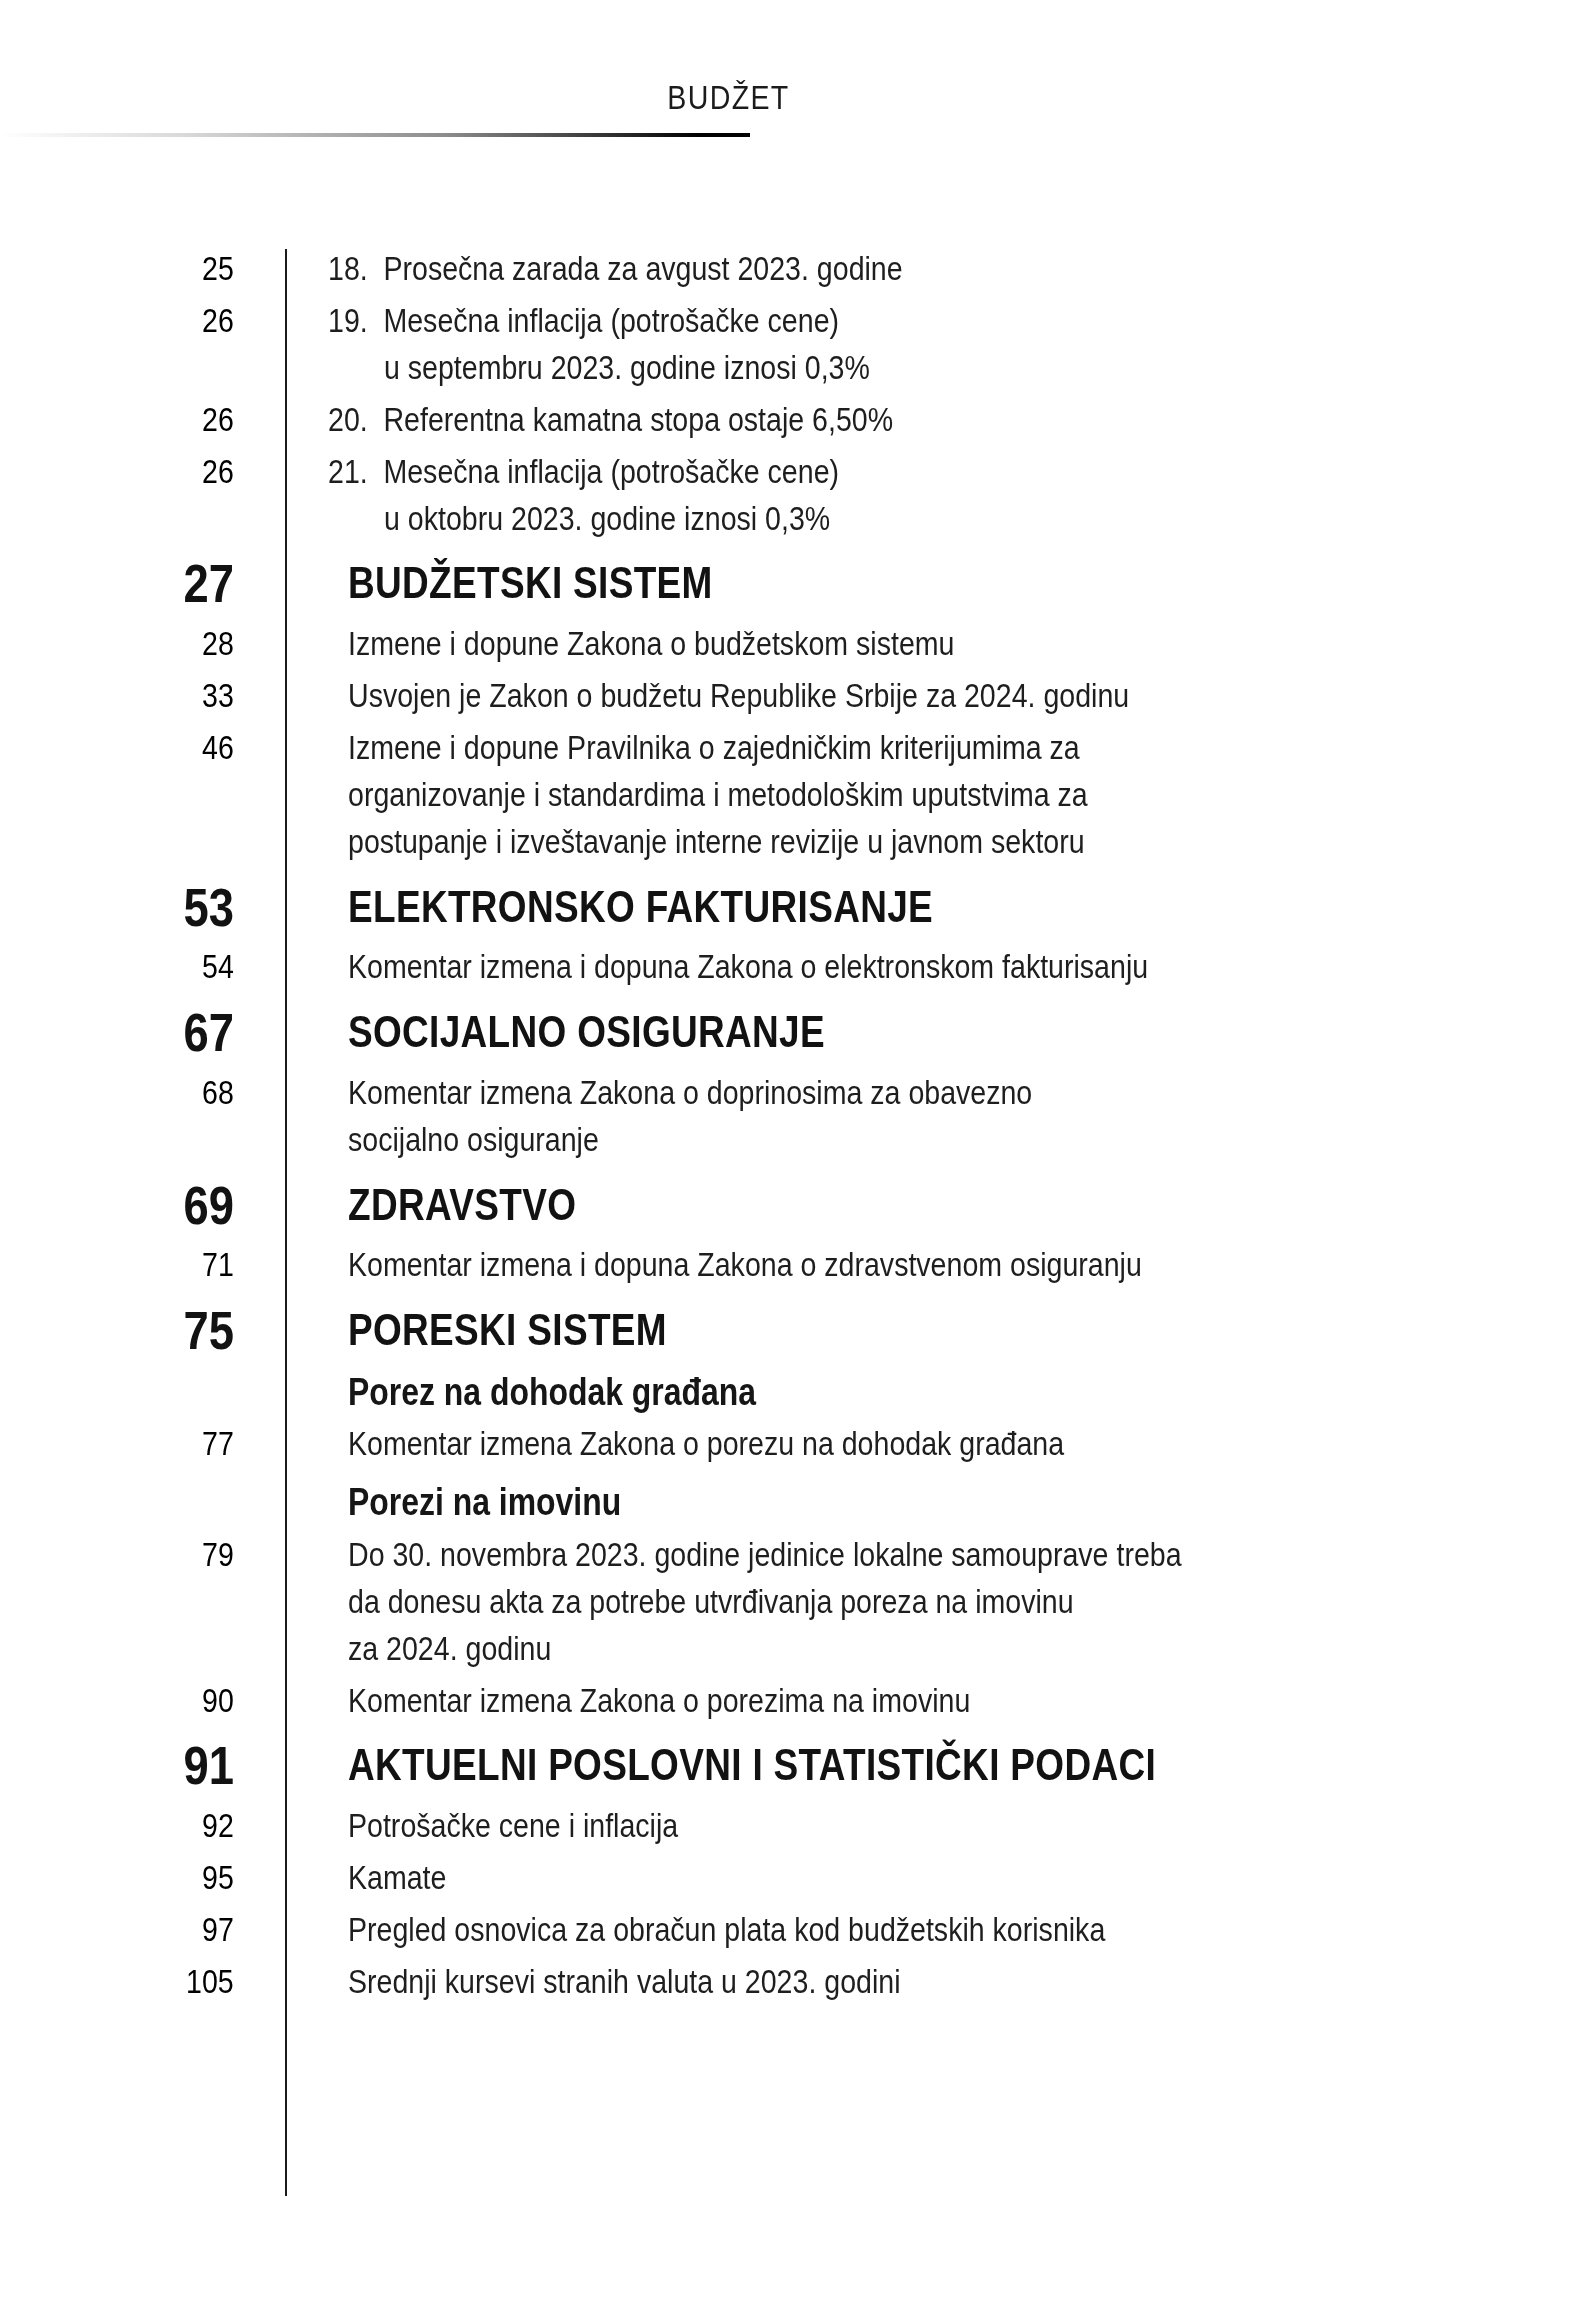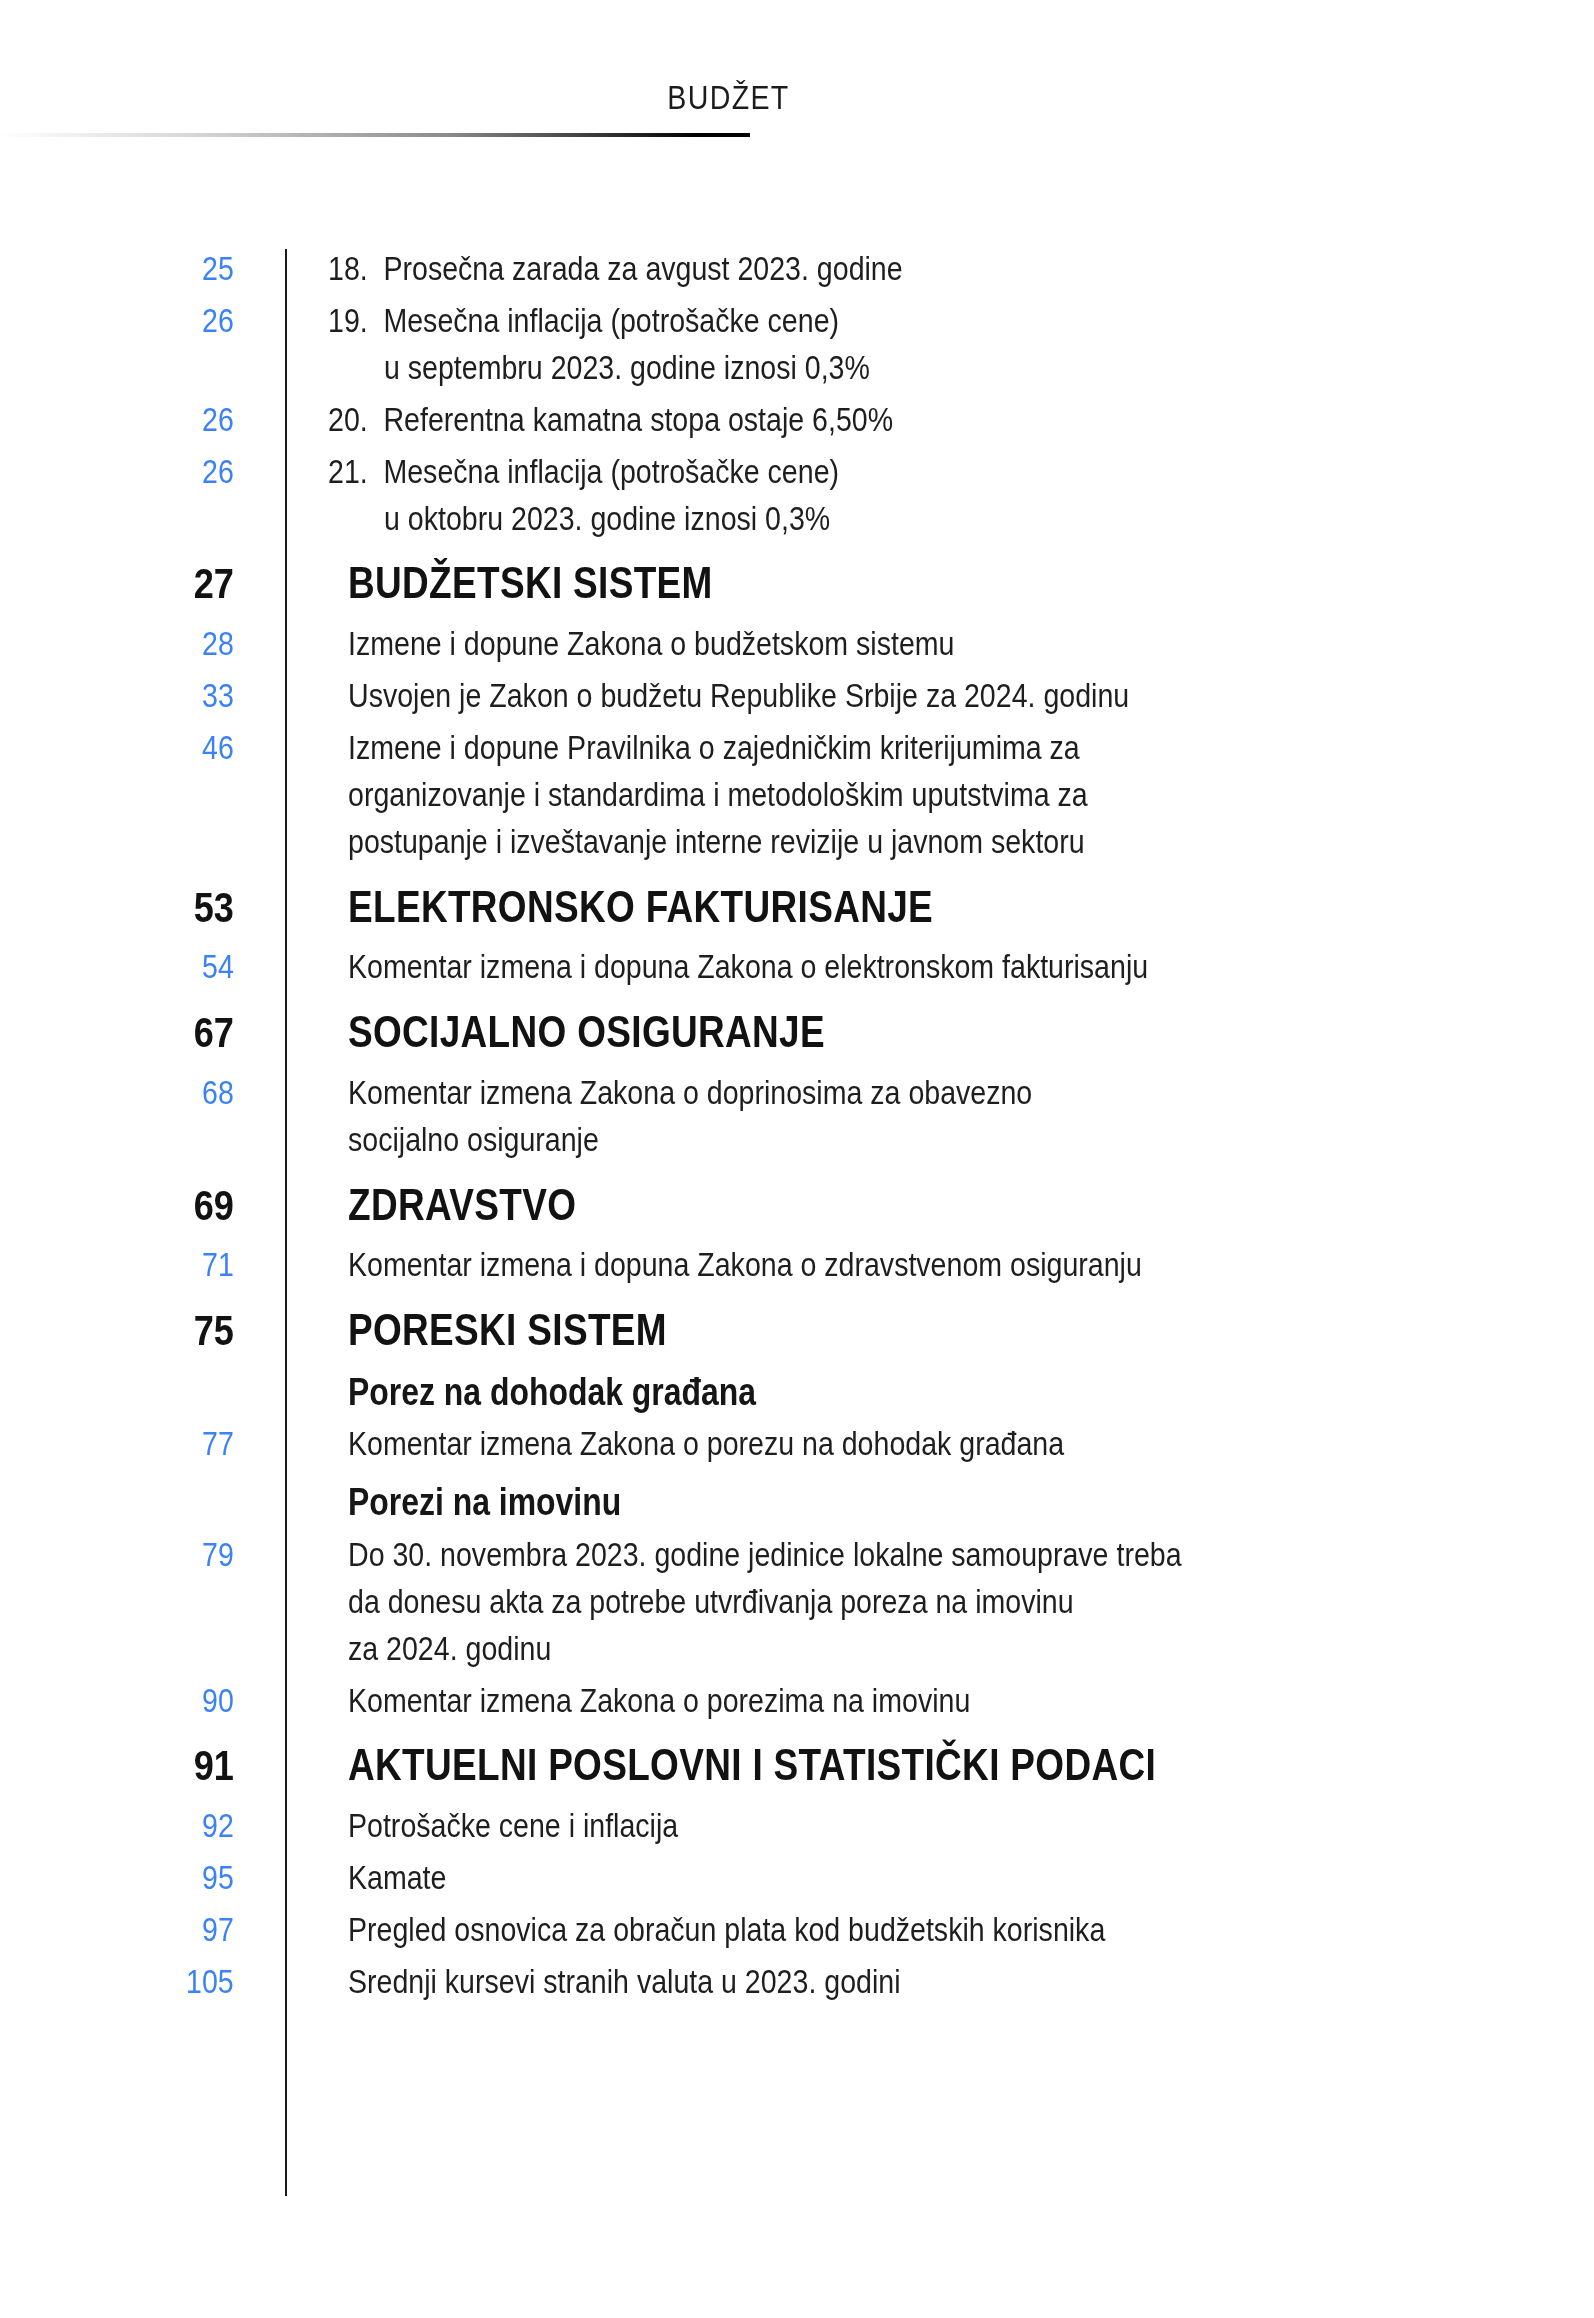--- a/index.html
+++ b/index.html
@@ -58,21 +58,21 @@
     top: 245px;
     right: 0;
   }
   .row { display: flex; align-items: flex-start; margin-bottom: 4.9px; }
   .row .num {
     width: 234px;
     flex: none;
     text-align: right;
     font-size: 34px;
     line-height: 47px;
-    color: #3b82f6;
+    color: #000000;
   }
   .row .num span {
     display: inline-block;
     transform: scaleX(0.84);
     transform-origin: 100% 50%;
     white-space: nowrap;
   }
   .row .body { margin-left: 94px; flex: 1; min-width: 0; }
   .line {
     font-size: 34px;
@@ -81,21 +81,21 @@
     transform: scaleX(0.84);
     transform-origin: 0 50%;
     color: #1e1e1e;
   }
   .line .ord { display: inline-block; width: 66px; }
   .line.cont { margin-left: 56px; }
   .row.plain .line { margin-left: 20.4px; }
 
   .row.section { margin-top: 14.7px; margin-bottom: 9.8px; }
   .row.section .num {
-    font-size: 43px;
+    font-size: 54px;
     line-height: 54px;
     font-weight: 700;
     color: #121212;
   }
   .row.section .line {
     font-size: 44px;
     line-height: 54px;
     font-weight: 700;
     letter-spacing: 0.4px;
     margin-left: 20.4px;

